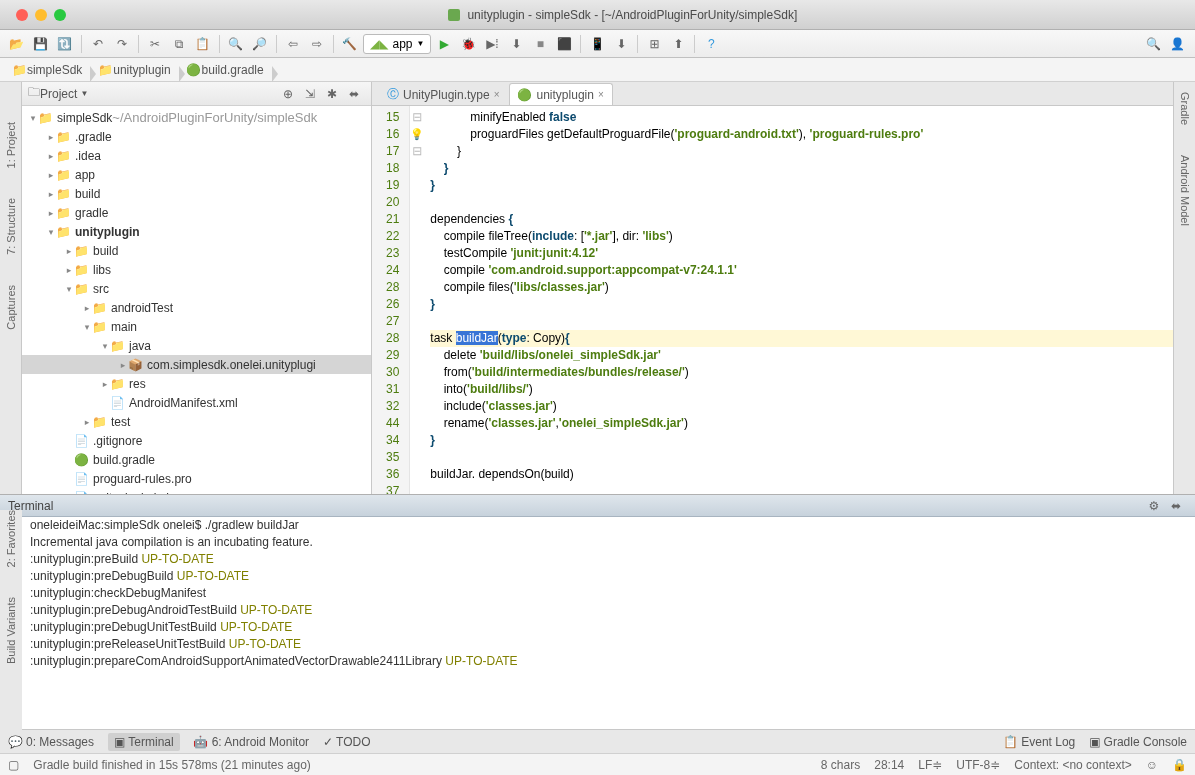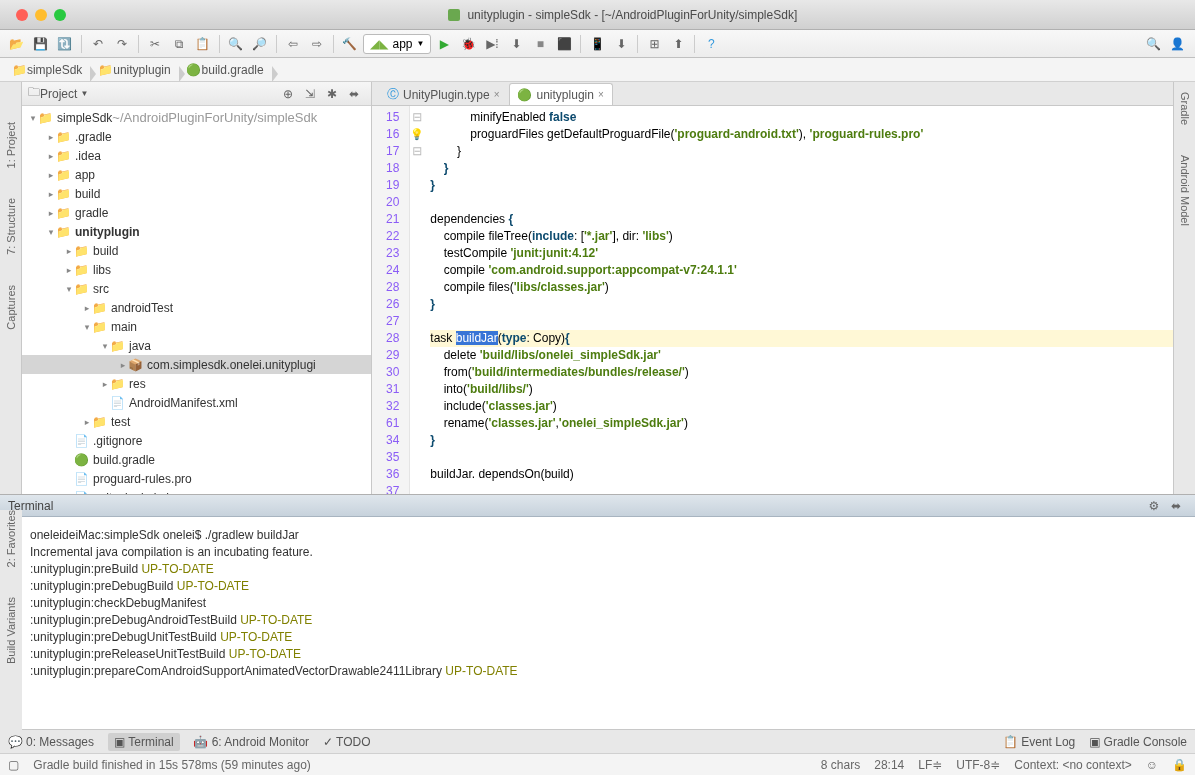--- a/index.html
+++ b/index.html
@@ -32,35 +32,35 @@
 .fold-b{color:#5b87c7}
 .mod{color:#5b87c7}
 .file{color:#888}
 .path{color:#999;font-size:13px}
 .editor { flex:1; display:flex; flex-direction:column; background:#fff; min-width:0; }
 .tabs { height:24px; background:#e8e8e8; border-bottom:1px solid #c8c8c8; display:flex; align-items:flex-end; padding-left:6px; }
 .tab { height:22px; padding:0 8px; display:flex; align-items:center; gap:4px; font-size:11px; border:1px solid transparent; border-bottom:none; cursor:pointer; color:#555; }
 .tab.active { background:#fff; border-color:#c8c8c8; border-radius:3px 3px 0 0; }
 .tab .x{color:#888;font-size:10px}
 .code { flex:1; display:flex; overflow:auto; font-family:Menlo,Consolas,monospace; font-size:12px; line-height:17px; }
-.gutter { background:#f4f4f4; color:#8b5cf6; text-align:center; padding:3px 10px 3px 14px; user-select:none; border-right:1px solid #e4e4e4; }
+.gutter { background:#f4f4f4; color:#4d7c0f; text-align:center; padding:3px 10px 3px 14px; user-select:none; border-right:1px solid #e4e4e4; }
 .foldcol { width:14px; background:#fff; padding-top:3px; color:#bbb; font-size:9px; text-align:center; }
 .src { flex:1; padding:3px 0 3px 6px; white-space:pre; }
 .kw{color:#0c4a6e;font-weight:bold}
 .str{color:#4d7c0f;font-weight:bold}
 .hl{background:#fff8d6}
 .hlsel{background:#3875d6;color:#fff}
 .rtab { width:22px; background:#e8e8e8; border-left:1px solid #c8c8c8; display:flex; flex-direction:column; align-items:center; padding-top:10px; gap:30px; }
 .rtab .vlabel{writing-mode:vertical-rl;font-size:11px;color:#666;cursor:pointer}
 .terminal-wrap { height:235px; border-top:1px solid #b0b0b0; display:flex; flex-direction:column; background:#fff; }
 .term-hdr { height:22px; background:linear-gradient(#dfe6ec,#c7d2dc); border-bottom:1px solid #a8b4c0; display:flex; align-items:center; padding:0 8px; font-size:11px; color:#444; }
 .term-hdr .sp{flex:1}
 .term-body { flex:1; display:flex; }
 .term-side { width:22px; border-right:1px solid #ddd; display:flex; flex-direction:column; align-items:center; padding-top:4px; gap:6px; }
-.term-out { flex:1; padding:10px 8px; font-family:Menlo,Consolas,monospace; font-size:12px; line-height:17px; overflow:auto; color:#333; }
+.term-out { flex:1; padding:0 8px; font-family:Menlo,Consolas,monospace; font-size:12px; line-height:17px; overflow:auto; color:#333; }
 .utd{color:#808000}
 .bottombar { height:24px; background:#e8e8e8; border-top:1px solid #c8c8c8; display:flex; align-items:center; padding:0 8px; font-size:11px; gap:14px; }
 .bottombar .btn{display:flex;align-items:center;gap:3px;cursor:pointer;color:#555}
 .bottombar .btn.sel{background:#d0d0d0;padding:2px 6px;border-radius:2px}
 .bottombar .sp{flex:1}
 .status { height:22px; background:#f4f4f4; border-top:1px solid #d0d0d0; display:flex; align-items:center; padding:0 8px; font-size:11px; color:#666; gap:14px; }
 .status .sp{flex:1}
 .bulb{color:#cc9900;font-size:11px}
 svg{display:block}
 </style>
@@ -284,21 +284,21 @@
           <div>23</div>
           <div>24</div>
           <div>28</div>
           <div>26</div>
           <div>27</div>
           <div>28</div>
           <div>29</div>
           <div>30</div>
           <div>31</div>
           <div>32</div>
-          <div>61</div>
+          <div>44</div>
           <div>34</div>
           <div>35</div>
           <div>36</div>
           <div>37</div>
         </div>
       <div class="foldcol" id="foldcol">
           <div></div>
           <div></div>
           <div></div>
           <div></div>
@@ -369,21 +369,21 @@
   <div class="btn sel">▣ <span>Terminal</span></div>
   <div class="btn">🤖 <span>6: Android Monitor</span></div>
   <div class="btn">✓ <span>TODO</span></div>
   <span class="sp"></span>
   <div class="btn">📋 <span>Event Log</span></div>
   <div class="btn">▣ <span>Gradle Console</span></div>
 </div>
 
 <div class="status">
   <span>▢</span>
-  <span>Gradle build finished in 15s 578ms (59 minutes ago)</span>
+  <span>Gradle build finished in 15s 578ms (21 minutes ago)</span>
   <span class="sp"></span>
   <span>8 chars</span>
   <span>28:14</span>
   <span>LF≑</span>
   <span>UTF-8≑</span>
   <span>Context: &lt;no context&gt;</span>
   <span>☺</span>
   <span>🔒</span>
 </div>
 

